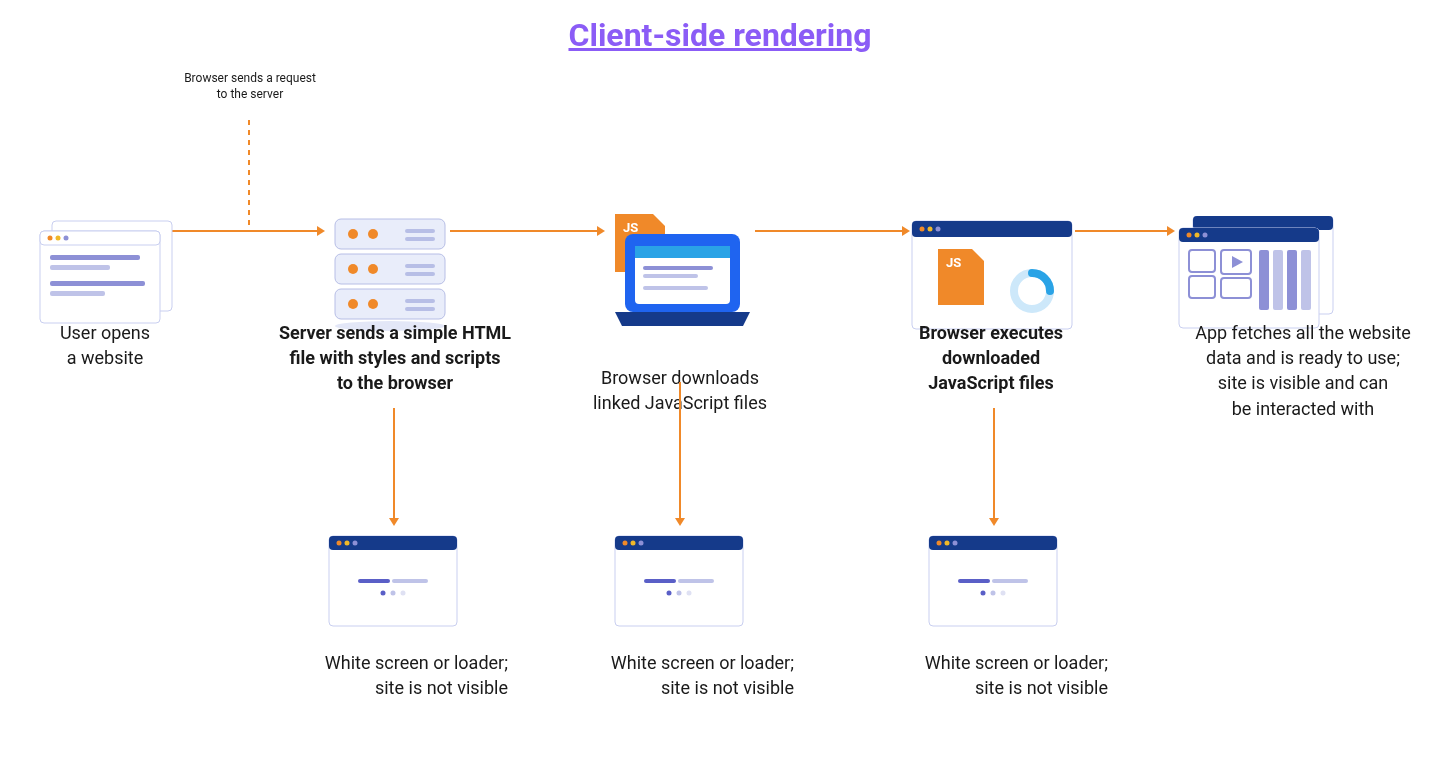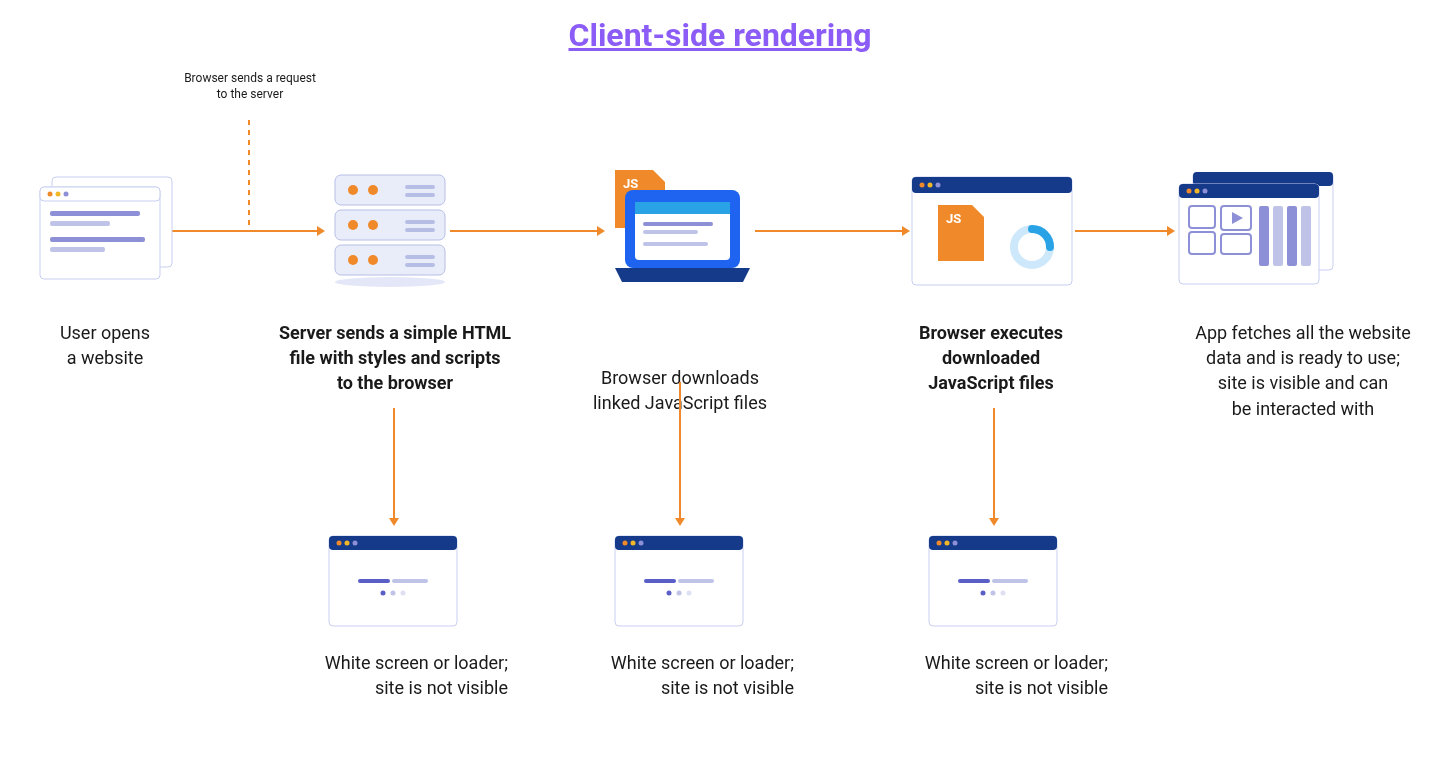--- a/index.html
+++ b/index.html
@@ -26,20 +26,21 @@
     position: absolute;
     text-align: center;
     font-size: 12px;
     line-height: 1.35;
   }
   
   .stage-icon {
     position: absolute;
     width: 160px;
     height: 110px;
+    margin-top: 44px;
   }
   .stage-label {
     position: absolute;
     width: 230px;
     text-align: center;
     font-size: 18px;
     line-height: 1.4;
   }
   
   .loader-card {

